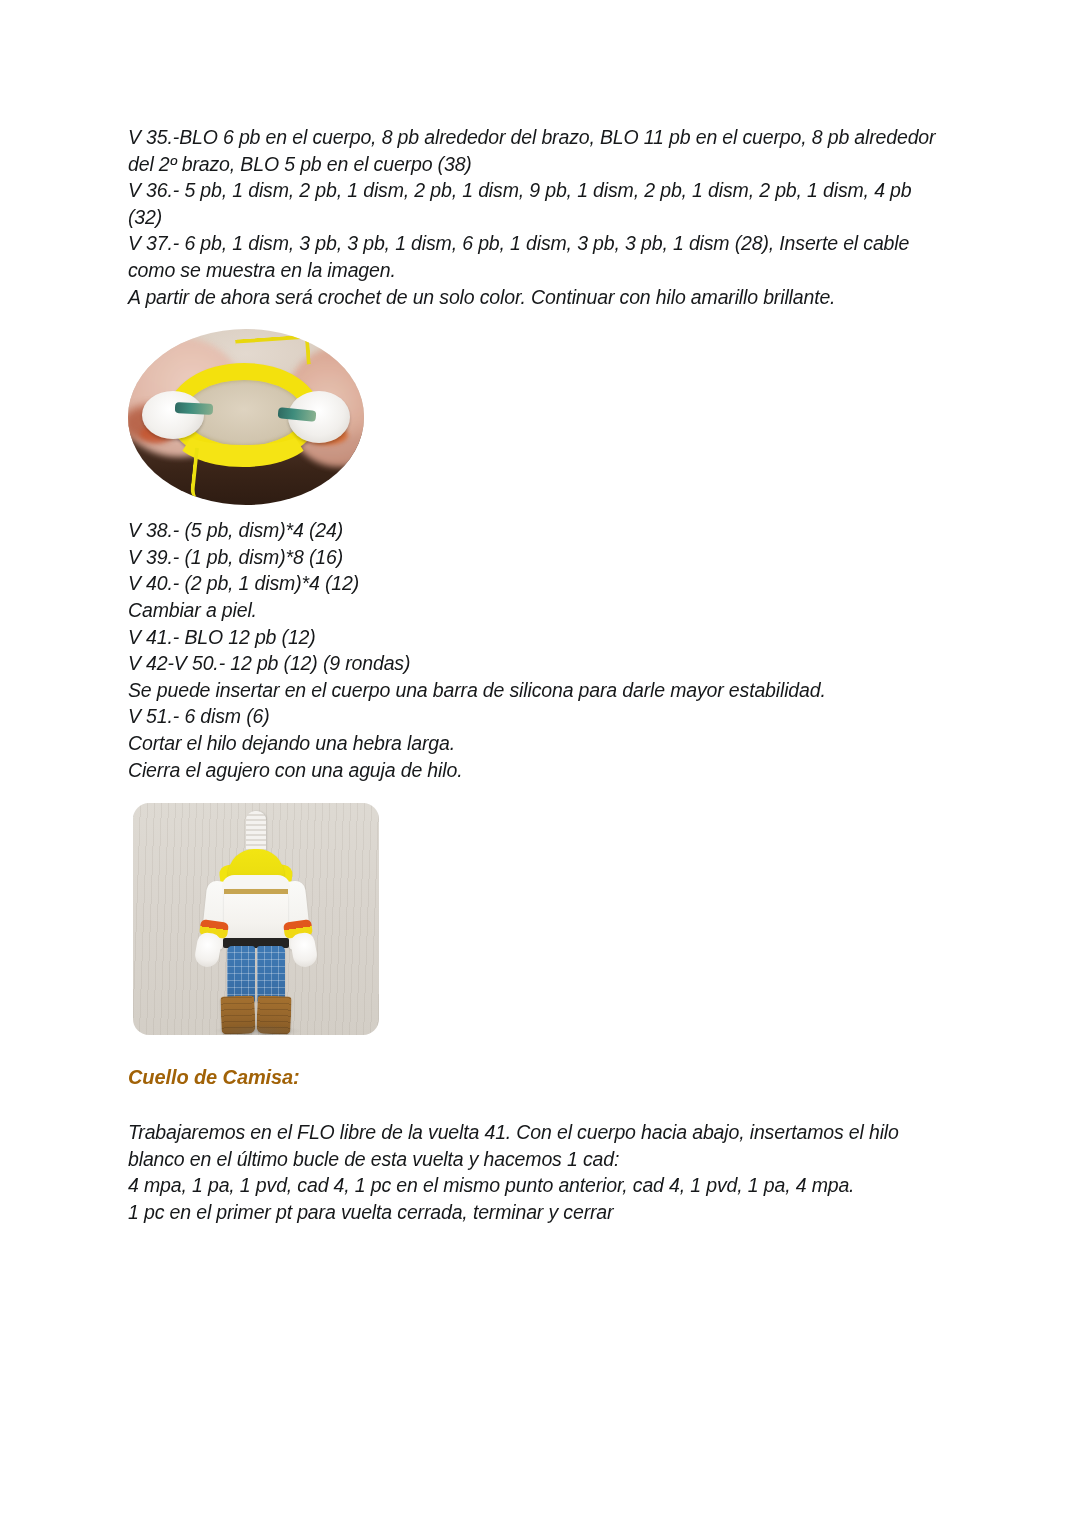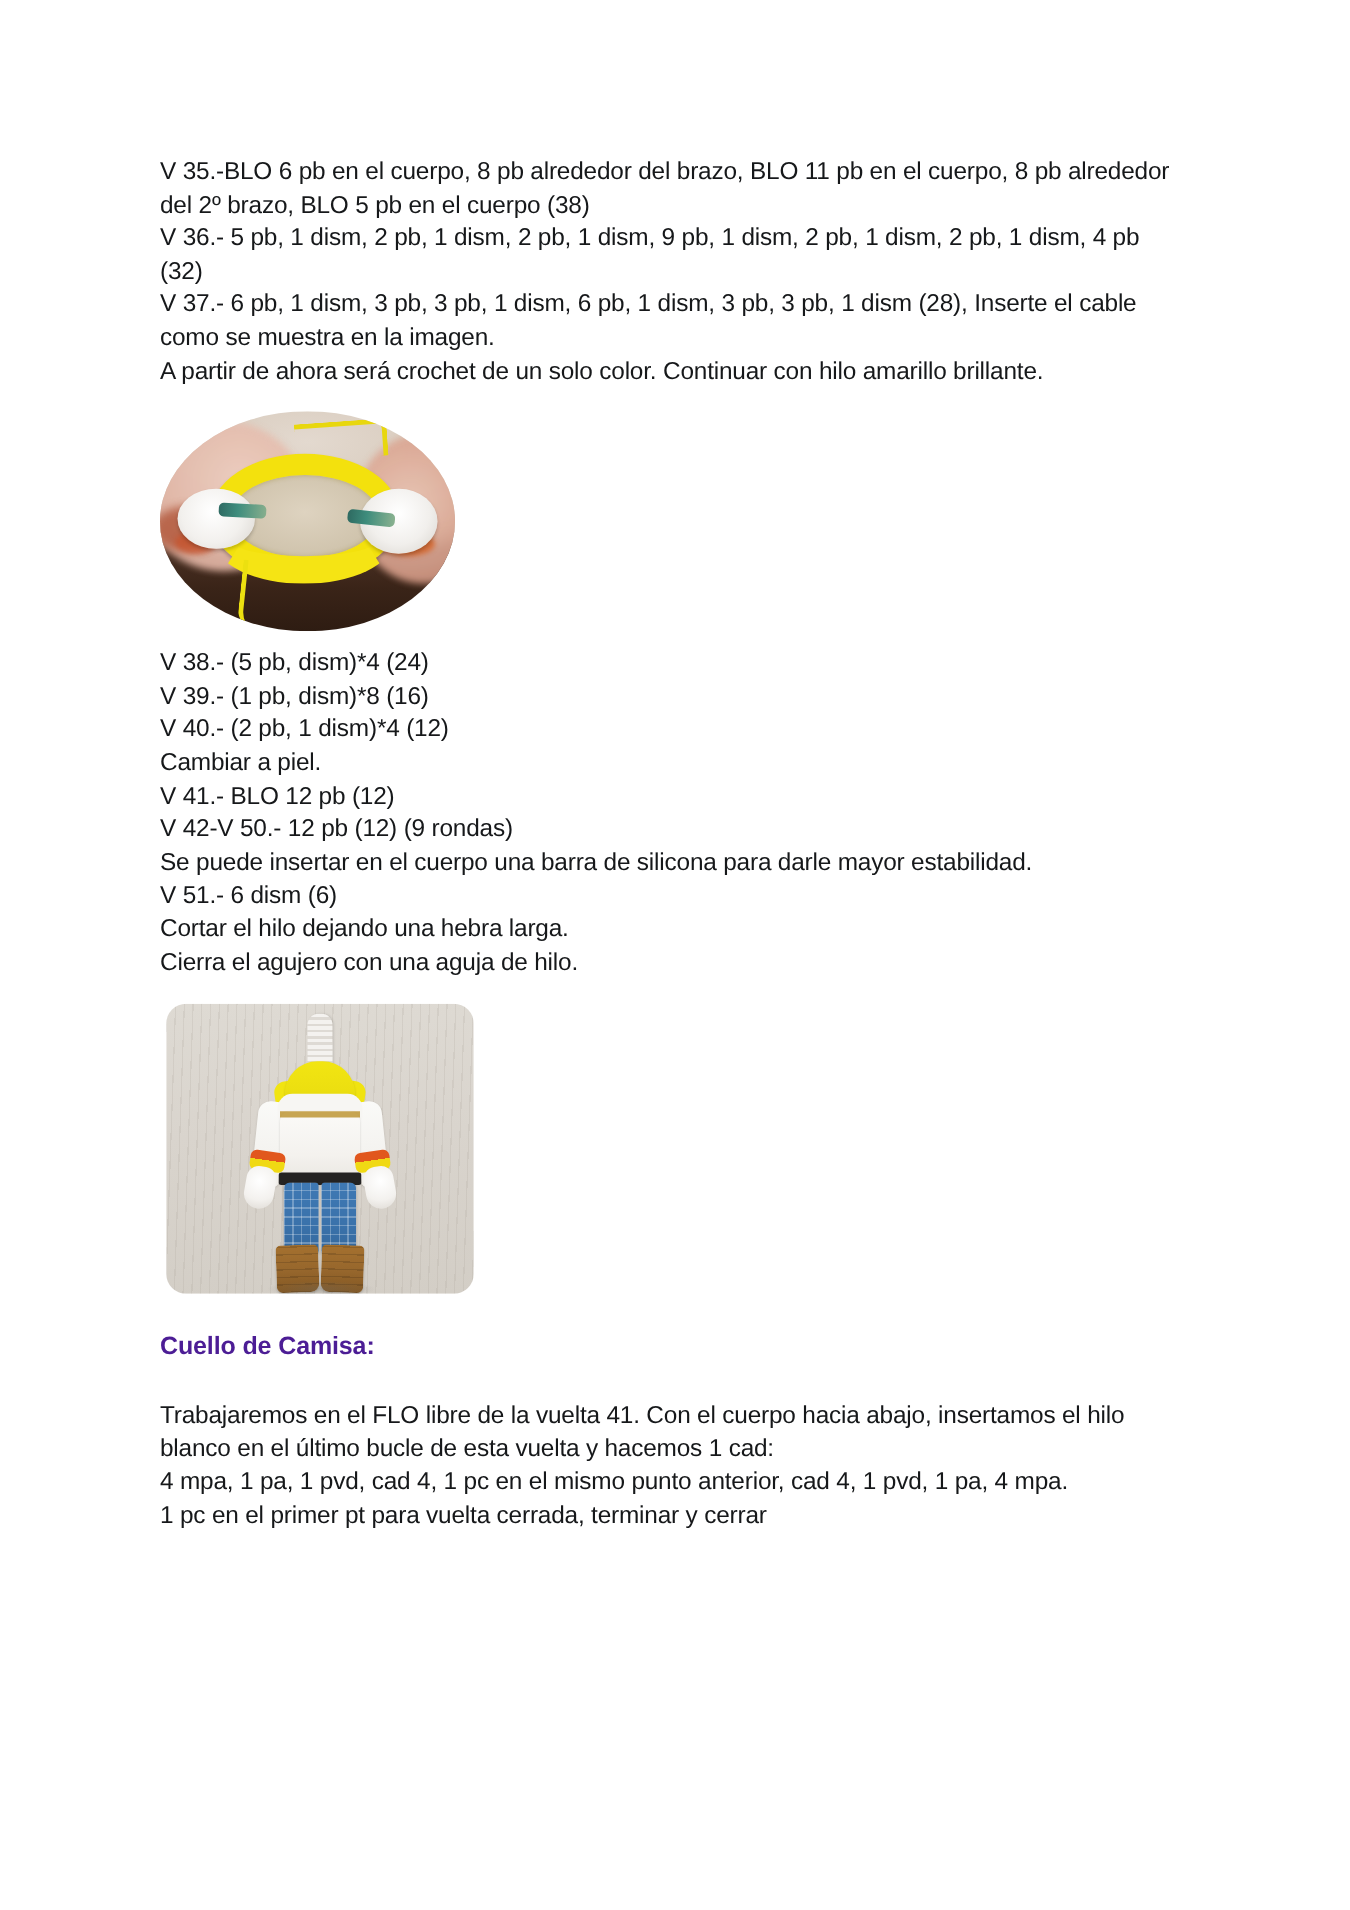--- a/index.html
+++ b/index.html
@@ -20,36 +20,37 @@
     left: 0; top: 0;
     width: 1080px;
     height: 1528px;
     background: #ffffff;
   }
   .content {
     position: absolute;
     left: 128px;
     top: 124px;
     width: 818px;
+    font-style: italic;
   }
   .para {
     font-size: 19.5px;
     line-height: 26.6px;
     letter-spacing: -0.15px;
     color: #16181a;
     white-space: pre-wrap;
     font-stretch: condensed;
     margin: 0;
   }
   .heading {
     font-size: 20px;
     font-weight: bold;
     line-height: 27px;
     letter-spacing: -0.1px;
-    color: #4c1d95;
+    color: #a16207;
     margin: 0;
   }
   .gap-before-heading { height: 29px; }
   .gap-after-heading { height: 28px; }
 
   
   .photo1-wrap {
     position: relative;
     width: 236px;
     height: 176px;

